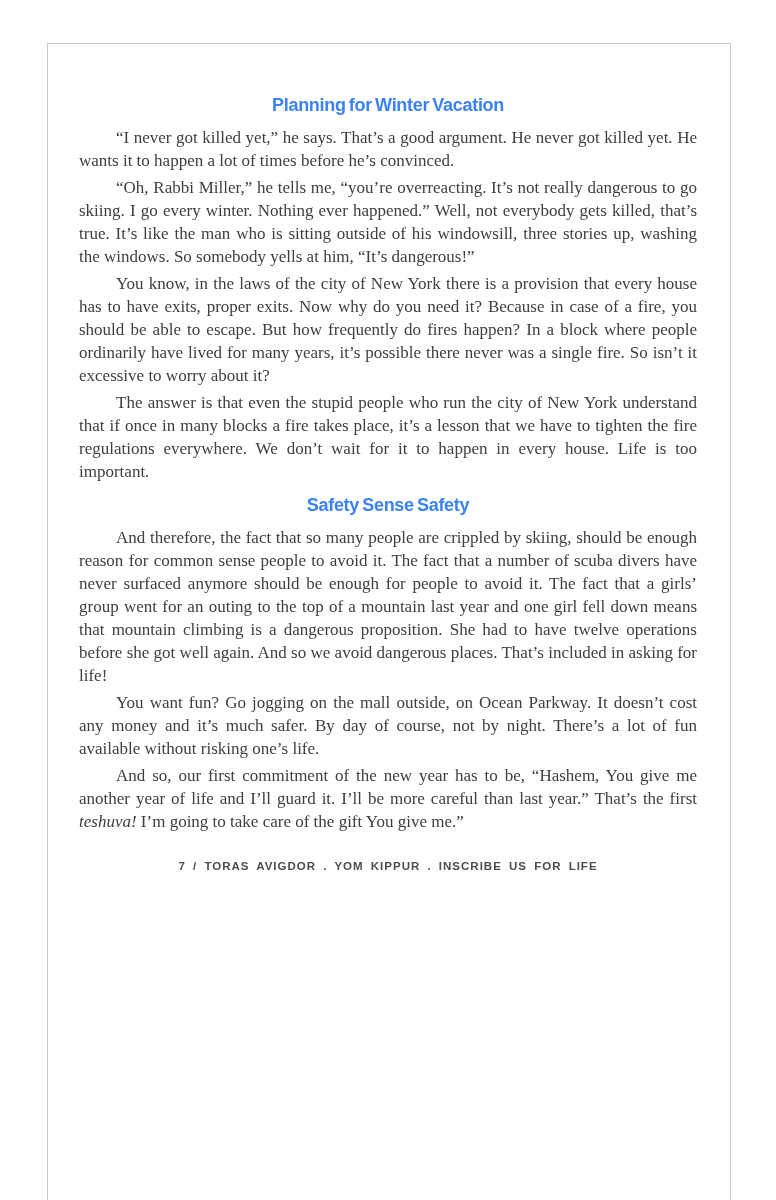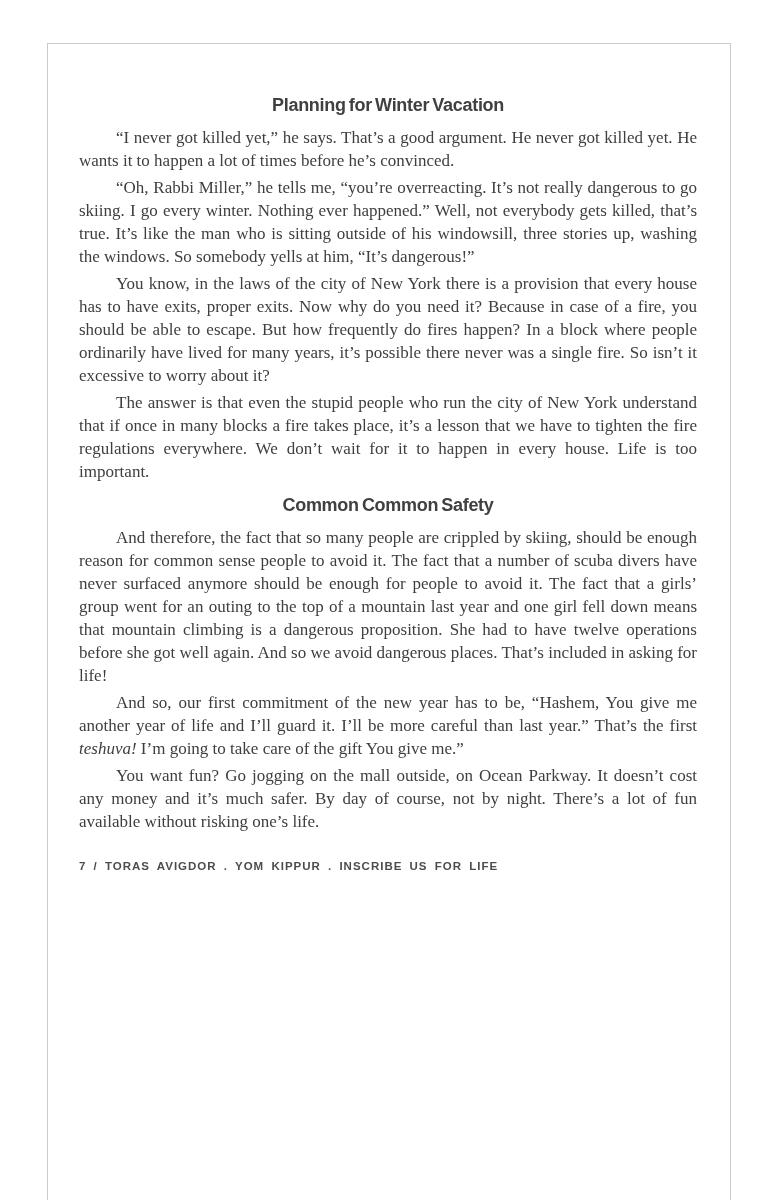--- a/index.html
+++ b/index.html
@@ -35,58 +35,59 @@
   }
   p.body-para.no-indent {
     text-indent: 0;
   }
   h2.section-heading {
     margin: 10px 0 9px 0;
     font-family: "Liberation Sans", "DejaVu Sans", sans-serif;
     font-size: 18px;
     line-height: 24px;
     font-weight: 700;
-    color: #404040;
+    color: #3b82f6;
     text-align: center;
     letter-spacing: -0.3px;
     word-spacing: -1.5px;
   }
   .italic-term {
     font-style: italic;
   }
   .page-footer {
     margin-top: 26px;
     font-family: "Liberation Sans", "DejaVu Sans", sans-serif;
     font-size: 11.5px;
     line-height: 15px;
     font-weight: 700;
     letter-spacing: 1px;
     word-spacing: 3px;
     color: #4c4c4c;
+    text-align: center;
   }
 </style>
 </head>
 <body>
 
 <div class="page">
   <div class="content">
 
 
     <h2 class="section-heading">Planning for Winter Vacation</h2>
 
     <p class="body-para">“I never got killed yet,” he says. That’s a good argument. He never got killed yet. He wants it to happen a lot of times before he’s convinced.</p>
     <p class="body-para">“Oh, Rabbi Miller,” he tells me, “you’re overreacting. It’s not really dangerous to go skiing. I go every winter. Nothing ever happened.” Well, not everybody gets killed, that’s true. It’s like the man who is sitting outside of his windowsill, three stories up, washing the windows. So somebody yells at him, “It’s dangerous!”</p>
     <p class="body-para">You know, in the laws of the city of New York there is a provision that every house has to have exits, proper exits. Now why do you need it? Because in case of a fire, you should be able to escape. But how frequently do fires happen? In a block where people ordinarily have lived for many years, it’s possible there never was a single fire. So isn’t it excessive to worry about it?</p>
     <p class="body-para">The answer is that even the stupid people who run the city of New York understand that if once in many blocks a fire takes place, it’s a lesson that we have to tighten the fire regulations everywhere. We don’t wait for it to happen in every house. Life is too important.</p>
 
-    <h2 class="section-heading">Common Common Safety</h2>
+    <h2 class="section-heading">Safety Sense Safety</h2>
 
     <p class="body-para">And therefore, the fact that so many people are crippled by skiing, should be enough reason for common sense people to avoid it. The fact that a number of scuba divers have never surfaced anymore should be enough for people to avoid it. The fact that a girls’ group went for an outing to the top of a mountain last year and one girl fell down means that mountain climbing is a dangerous proposition. She had to have twelve operations before she got well again. And so we avoid dangerous places. That’s included in asking for life!</p>
+    <p class="body-para">You want fun? Go jogging on the mall outside, on Ocean Parkway. It doesn’t cost any money and it’s much safer. By day of course, not by night. There’s a lot of fun available without risking one’s life.</p>
+
     <p class="body-para">
       <span>And so, our first commitment of the new year has to be, “Hashem, You give me another year of life and I’ll guard it. I’ll be more careful than last year.” That’s the first </span><em class="italic-term">teshuva!</em><span> I’m going to take care of the gift You give me.”</span>
     </p>
-
-    <p class="body-para">You want fun? Go jogging on the mall outside, on Ocean Parkway. It doesn’t cost any money and it’s much safer. By day of course, not by night. There’s a lot of fun available without risking one’s life.</p>
 
     <div class="page-footer">7 / TORAS AVIGDOR . YOM KIPPUR . INSCRIBE US FOR LIFE</div>
 
   </div>
 </div>
 
 </body></html>

